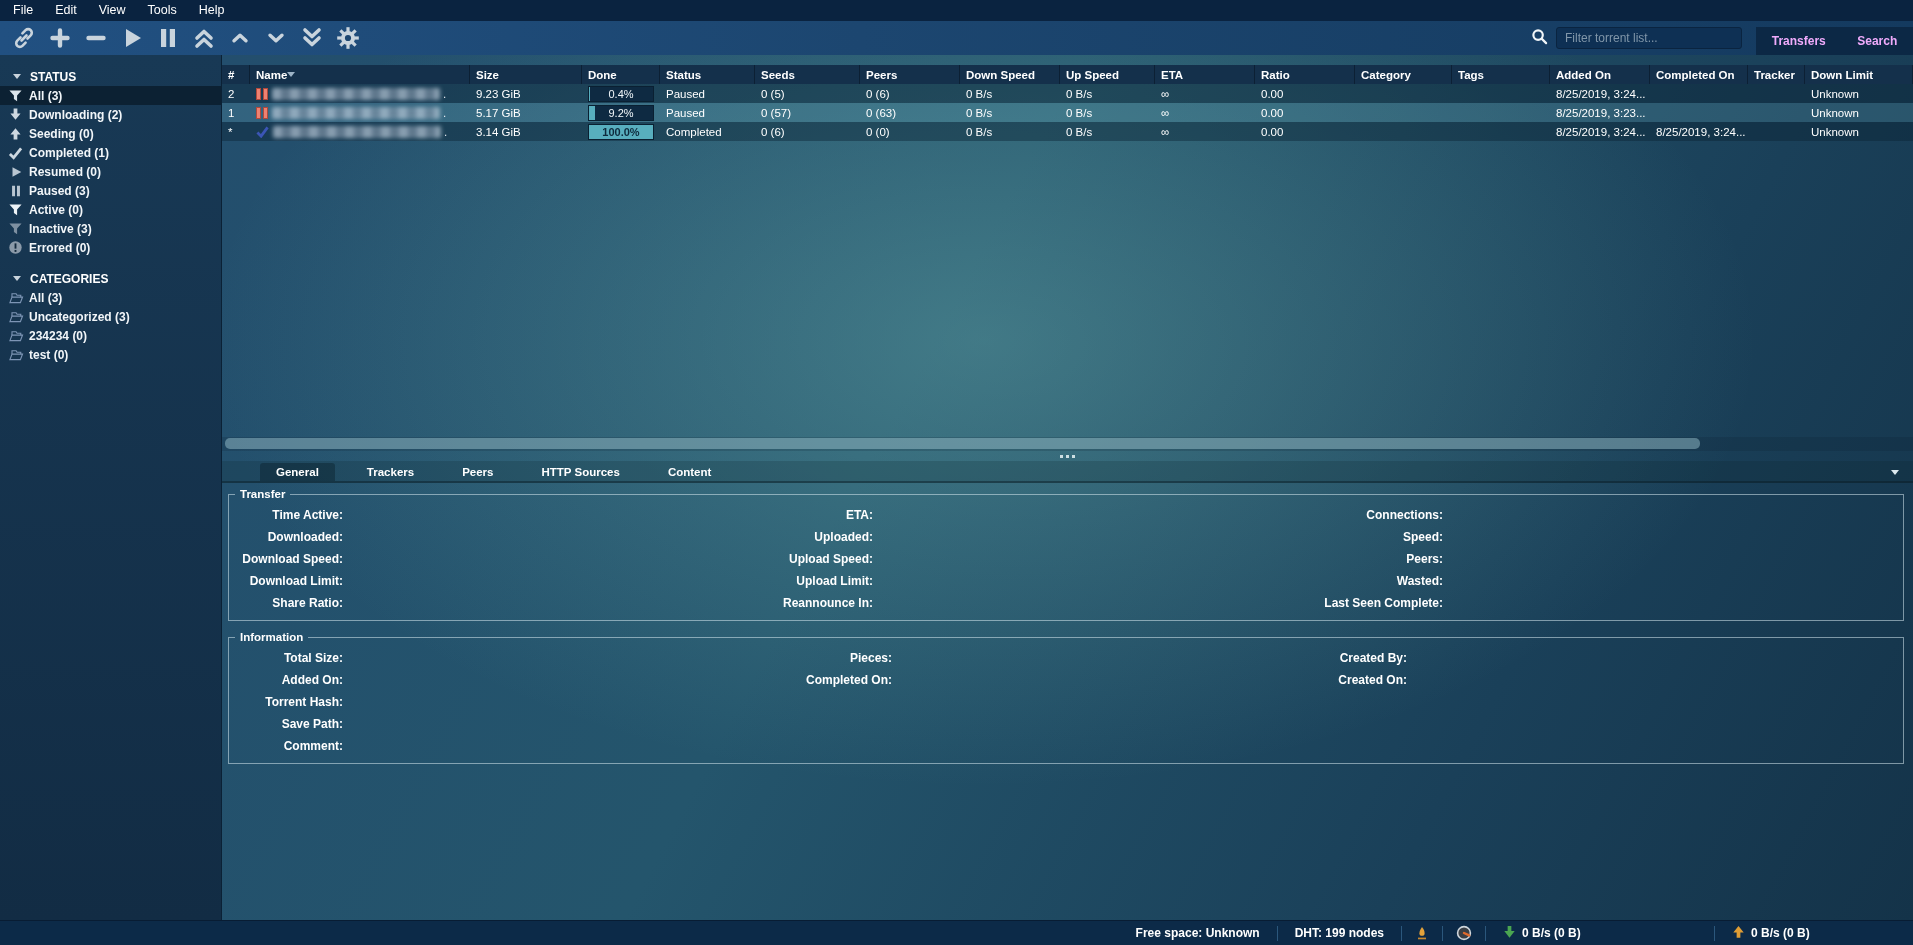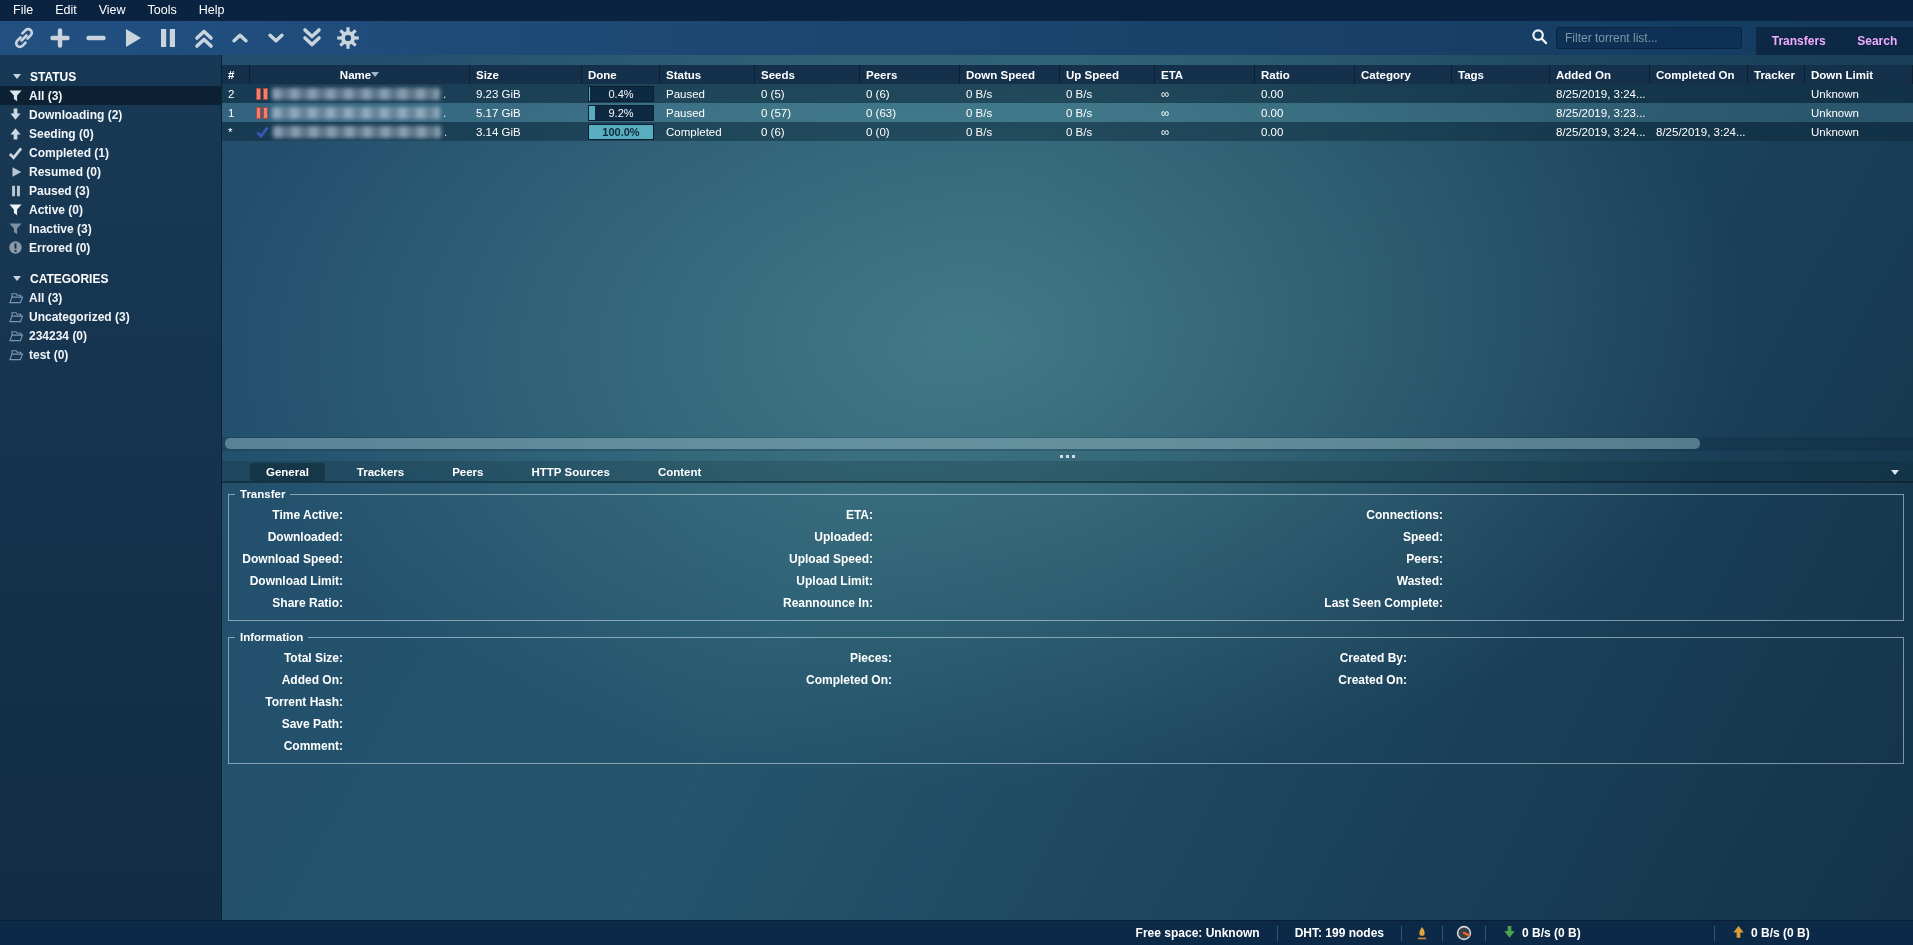--- a/index.html
+++ b/index.html
@@ -45,21 +45,21 @@
      background:
        radial-gradient(1250px 720px at 45% 33%, rgba(122,192,186,0.35), rgba(122,192,186,0) 62%),
        linear-gradient(118deg,#234e6d 0%,#24556c 40%,#1a4059 75%,#143349 100%);}
 
   .tgridcols{display:grid;
      grid-template-columns:28px 220px 112px 78px 95px 105px 100px 100px 95px 100px 100px 97px 98px 100px 98px 57px 108px;}
   .thead{position:absolute;top:10px;left:0;width:1691px;height:19px;background:#14304b;
          font-weight:700;font-size:11.5px;}
   .hcell{display:flex;align-items:center;padding:0 6px;border-right:1px solid rgba(7,22,36,.6);
          white-space:nowrap;overflow:hidden;}
-  .hcell.name{justify-content:center;}
+  .hcell.name{justify-content:flex-start;}
   .sort-caret{width:0;height:0;border-left:4px solid transparent;border-right:4px solid transparent;
               border-top:5px solid #9db3c6;}
   .trow{position:absolute;left:0;width:1691px;height:19px;font-size:11.5px;}
   .trow.odd{background:rgba(10,33,51,0.42);}
   .trow.even{background:rgba(137,212,222,0.16);}
   .td{display:flex;align-items:center;padding:0 6px;white-space:nowrap;overflow:hidden;}
   .blur-name{display:inline-block;width:168px;height:12px;border-radius:2px;margin-left:4px;
      background:
        repeating-linear-gradient(90deg, rgba(190,205,220,.55) 0 9px, rgba(120,140,160,.5) 9px 18px),
        repeating-linear-gradient(0deg, rgba(200,210,225,.3) 0 4px, rgba(140,160,180,.35) 4px 8px);
@@ -75,21 +75,21 @@
 
   .hscroll{position:absolute;left:0;right:0;top:382px;height:14px;background:rgba(10,30,45,.18);}
   .hthumb{position:absolute;left:3px;top:1px;width:1475px;height:11px;border-radius:5px;
           background:rgba(174,214,224,.42);}
   .splitter{position:absolute;left:0;right:0;top:396px;height:10px;display:flex;
             align-items:center;justify-content:center;gap:3px;}
   .dot{width:3px;height:3px;background:#e8f2f5;opacity:.85;}
 
   
   .ptabs{position:absolute;left:0;right:0;top:406px;height:20px;display:flex;align-items:flex-end;
-         padding-left:28px;background:rgba(9,33,42,.20);border-bottom:2px solid rgba(8,26,36,.45);}
+         padding-left:38px;background:rgba(9,33,42,.20);border-bottom:2px solid rgba(8,26,36,.45);}
   .ptab{height:18px;line-height:18px;padding:0 16px;margin-right:16px;font-size:11.5px;font-weight:700;}
   .ptab.active{background:rgba(8,28,38,.40);border-radius:3px 3px 0 0;}
   .ptab-caret{margin-left:auto;margin-right:14px;margin-bottom:6px;width:0;height:0;
       border-left:4px solid transparent;border-right:4px solid transparent;border-top:5px solid #dce8ee;}
 
   fieldset.fs{position:absolute;left:6px;right:9px;border:1px solid rgba(214,232,238,.55);
               padding:0;margin:0;height:131px;}
   .fs-transfer{top:433px;}
   .fs-info{top:576px;}
   fieldset.fs legend{margin-left:6px;padding:0 5px;font-size:11.5px;font-weight:700;}

